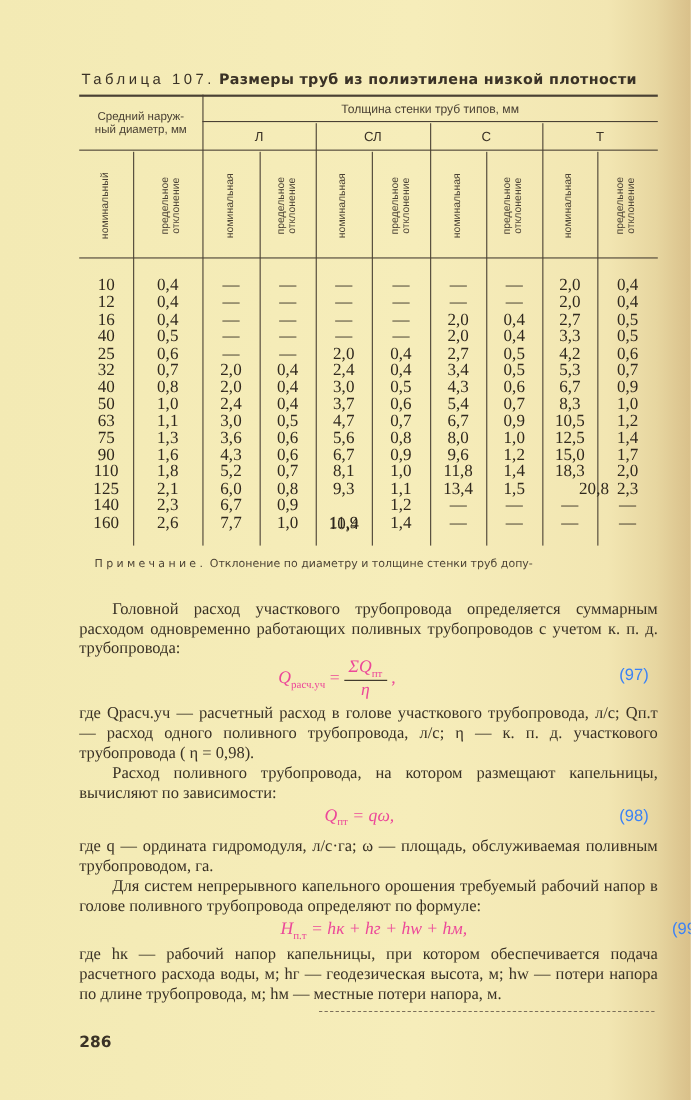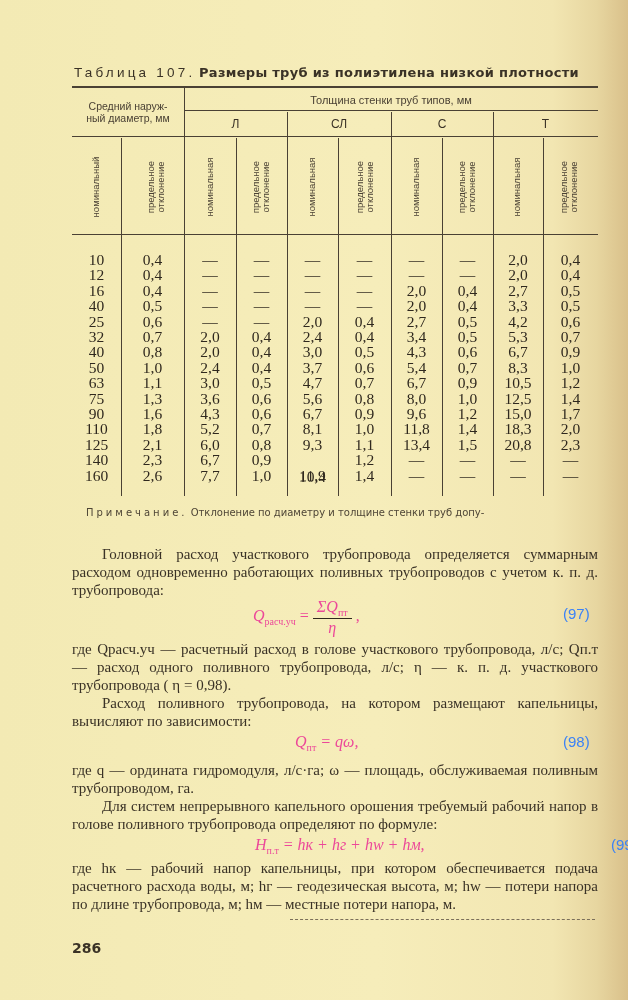--- a/index.html
+++ b/index.html
@@ -254,21 +254,21 @@
         </div>
         <div>
           <div class="cell" style="left: 72px; width: 49px; top: 436.8px;">125</div>
           <div class="cell" style="left: 121px; width: 63px; top: 436.8px;">2,1</div>
           <div class="cell" style="left: 184px; width: 52px; top: 436.8px;">6,0</div>
           <div class="cell" style="left: 236px; width: 51px; top: 436.8px;">0,8</div>
           <div class="cell" style="left: 287px; width: 51px; top: 436.8px;">9,3</div>
           <div class="cell" style="left: 338px; width: 53px; top: 436.8px;">1,1</div>
           <div class="cell" style="left: 391px; width: 51px; top: 436.8px;">13,4</div>
           <div class="cell" style="left: 442px; width: 51px; top: 436.8px;">1,5</div>
-          <div class="cell" style="left: 493px; width: 50px; top: 436.8px;">20,8</div>
+          <div class="cell" style="left: 493px; width: 50px; top: 436.8px; padding-left: 22px;">20,8</div>
           <div class="cell" style="left: 543px; width: 55px; top: 436.8px;">2,3</div>
         </div>
         <div>
           <div class="cell" style="left: 72px; width: 49px; top: 452.2px;">140</div>
           <div class="cell" style="left: 121px; width: 63px; top: 452.2px;">2,3</div>
           <div class="cell" style="left: 184px; width: 52px; top: 452.2px;">6,7</div>
           <div class="cell" style="left: 236px; width: 51px; top: 452.2px;">0,9</div>
           <div class="cell" style="left: 287px; width: 51px; top: 469px;">10,4</div>
           <div class="cell" style="left: 338px; width: 53px; top: 452.2px;">1,2</div>
           <div class="cell" style="left: 391px; width: 51px; top: 452.2px;">—</div>

